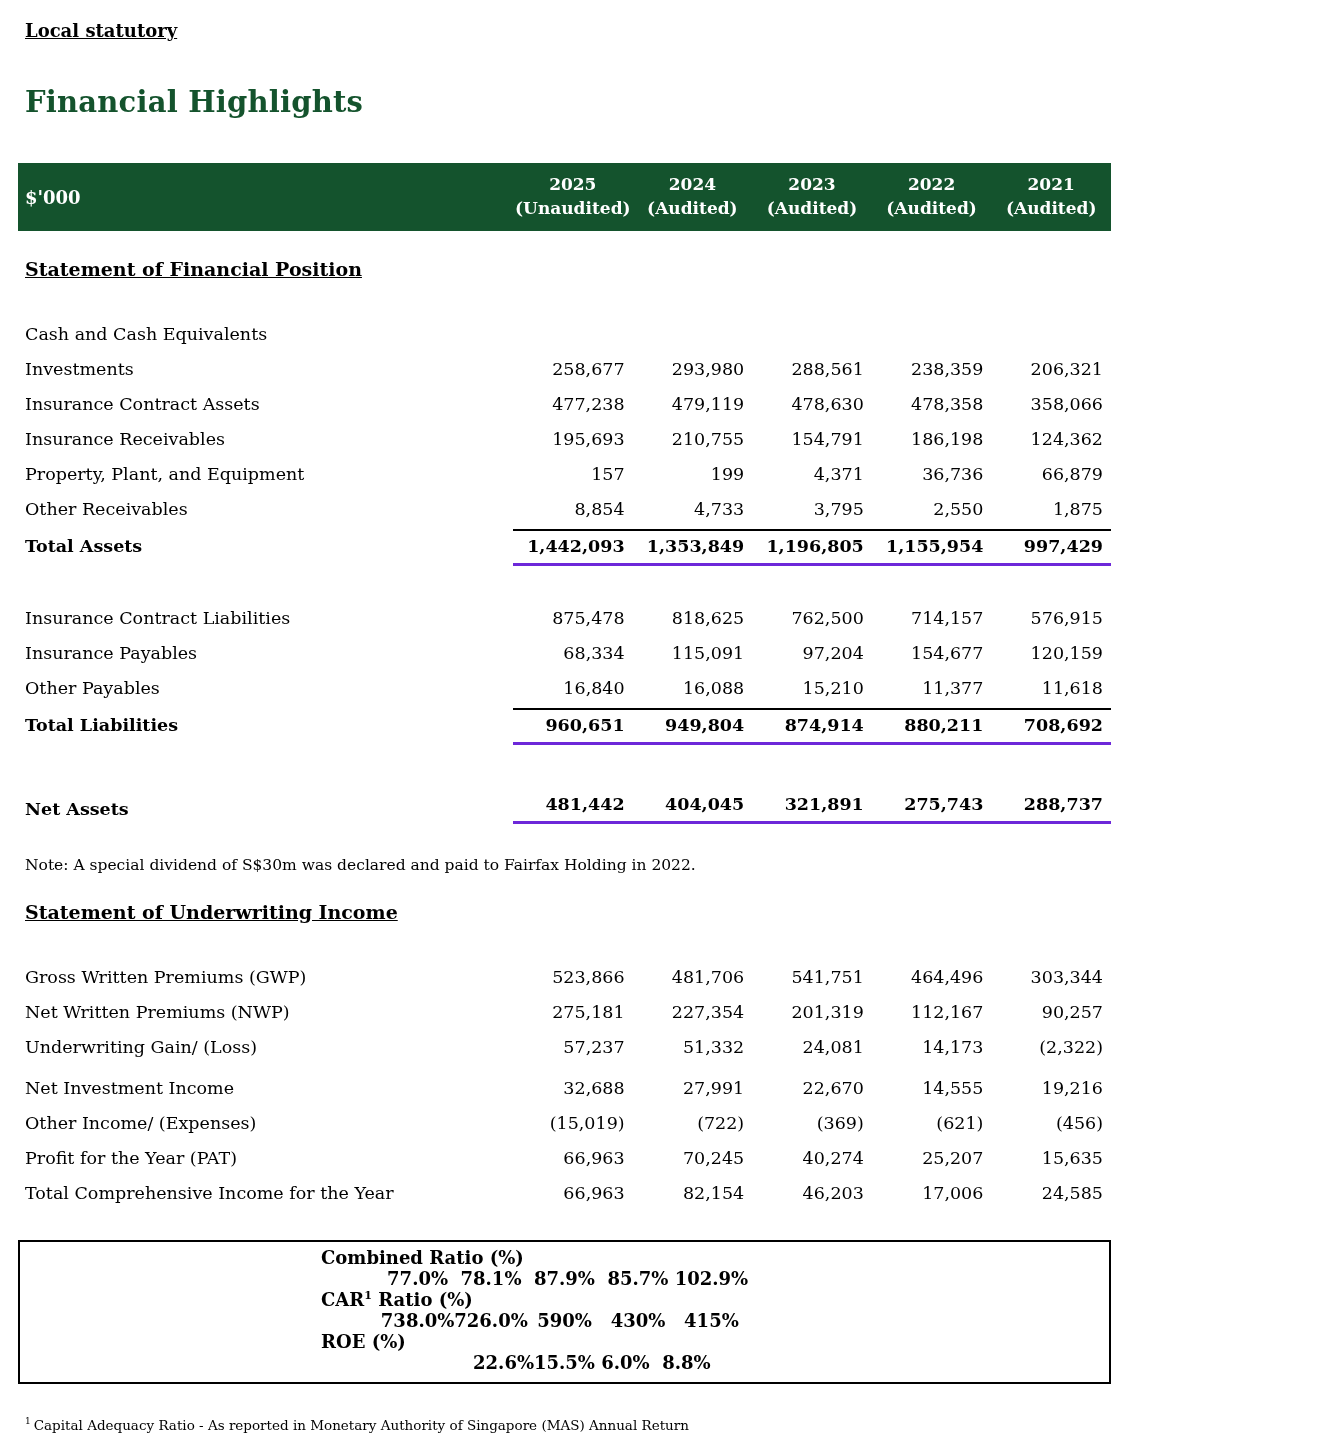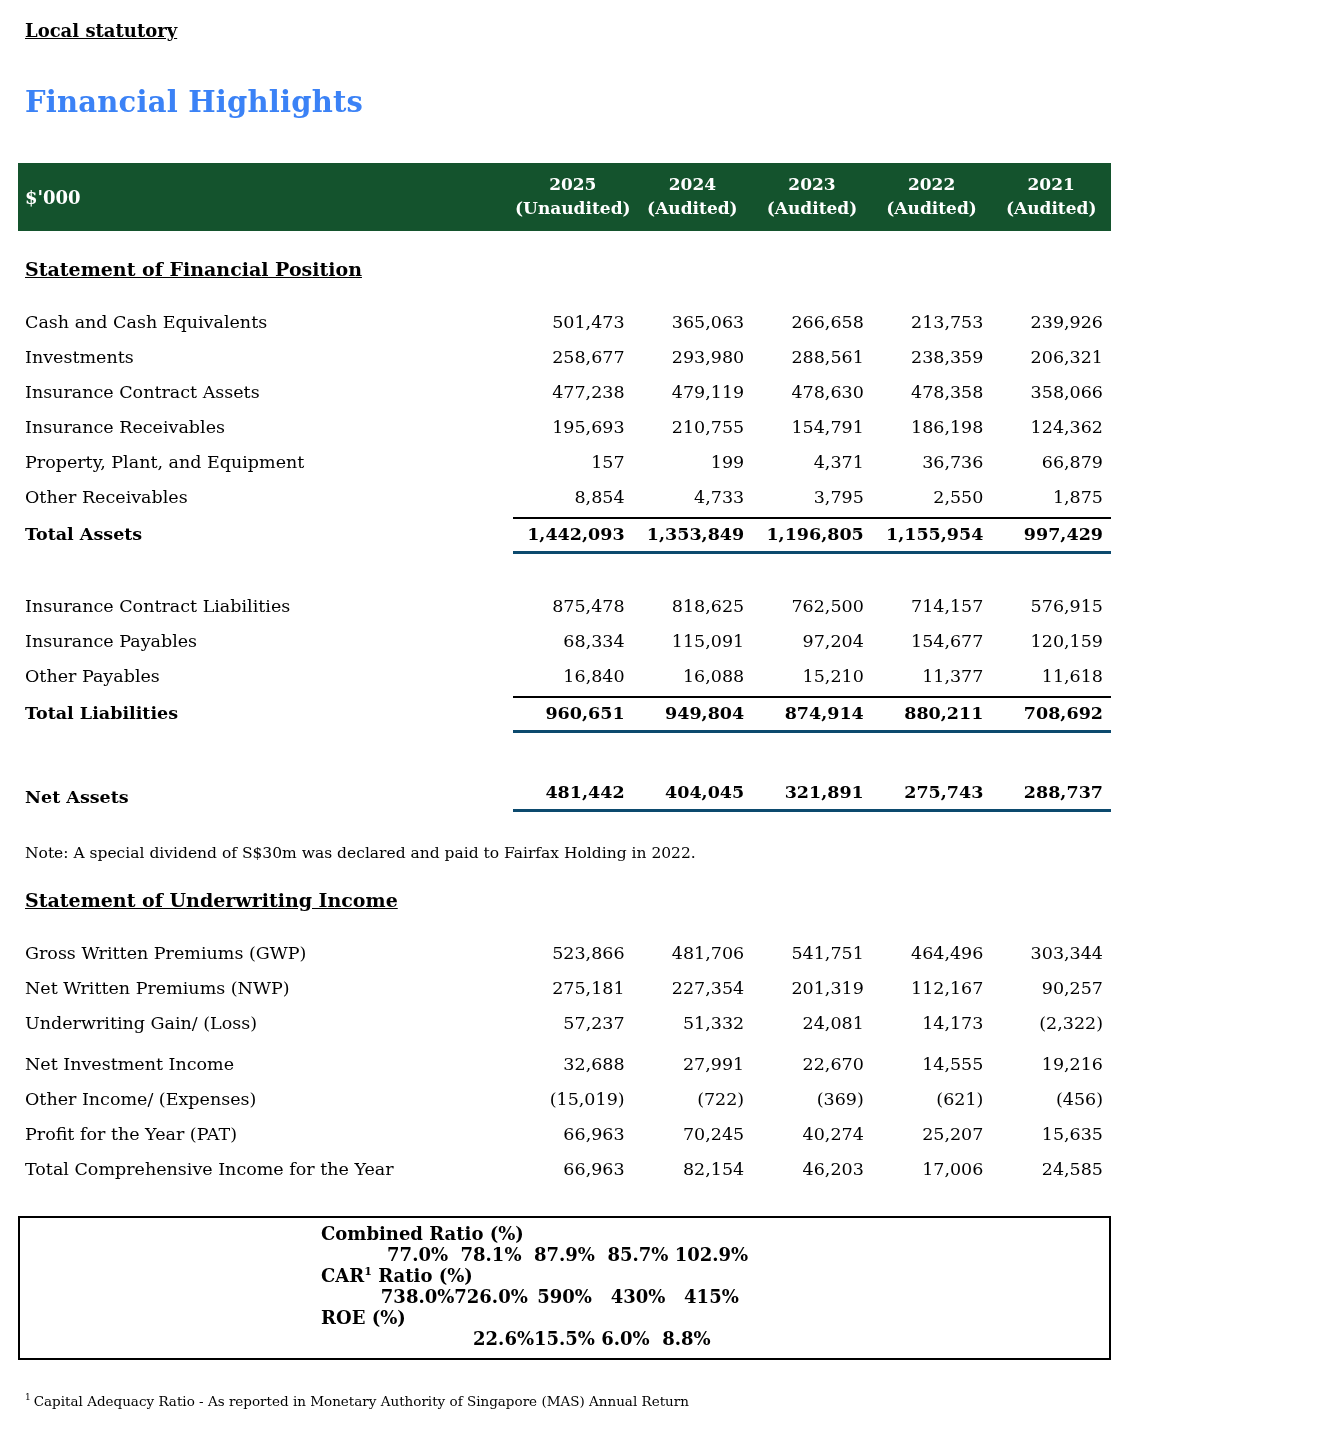--- a/index.html
+++ b/index.html
@@ -1,35 +1,35 @@
 <!DOCTYPE html>
 <html><head>
 <meta charset="utf-8">
 <style>
   * { margin:0; padding:0; box-sizing:border-box; }
   body { background:#ffffff; font-family:"DejaVu Serif","Liberation Serif",serif; color:#000; }
   .page { width:1121px; height:1437px; padding:20px 10px 0 18px; overflow:hidden; background:#fff; }
   .eyebrow { font-size:18px; font-weight:bold; text-decoration:underline; margin-left:7px; }
-  .title { font-size:29px; font-weight:bold; color:#3b82f6; margin:44px 0 0 7px; letter-spacing:.2px; }
+  .title { font-size:29px; font-weight:bold; color:#14532d; margin:44px 0 0 7px; letter-spacing:.2px; }
 
   .bar { display:flex; align-items:center; background:#14532d; color:#fff; height:68px; margin-top:44px; font-weight:bold; }
   .lbl { width:495px; flex:none; }
   .bar .lbl { font-size:18px; padding-left:7px; }
   .nums { flex:1; display:grid; grid-template-columns:repeat(5,1fr); align-items:center; }
   .bar .col { text-align:center; font-size:17px; line-height:1.4; }
 
   .section-heading { font-size:19px; font-weight:bold; text-decoration:underline; margin:27px 0 0 7px; }
 
-  .rows { margin-top:24px; }
+  .rows { margin-top:36px; }
   .row { display:flex; align-items:center; min-height:35px; }
   .row .lbl { font-size:17.5px; padding-left:7px; }
   .num { text-align:right; padding-right:8px; font-size:17.5px; font-variant-numeric:oldstyle-nums; }
   .bold, .bold .lbl, .bold .num { font-weight:bold; }
   .rt .nums { border-top:2.5px solid #000; padding-top:5px; margin-top:3px; }
-  .rb .nums { border-bottom:3px solid #0c4a6e; padding-bottom:7px; }
+  .rb .nums { border-bottom:3px solid #6d28d9; padding-bottom:7px; }
   .spacer { height:34px; }
   .spacer-lg { height:46px; }
   .gap6 { margin-top:6px; }
 
   .note { font-size:15.5px; margin:30px 0 0 7px; }
 
   .ratios { border:2.5px solid #000; margin-top:30px; padding:5px 0 9px 0; }
   .ratios .row { min-height:36px;flex-direction:column; }
   .ratios .lbl { font-weight:bold; font-size:18px; padding-left:5px; width:497px; }
   .ratios .num { font-weight:bold; font-size:18px; text-align:center; padding-right:0; }
@@ -70,27 +70,20 @@
           <div>(Audited)</div>
         </div>
     </div>
   </div>
 
   <h2 class="section-heading">Statement of Financial Position</h2>
 
   <div class="rows">
     <div class="row">
       <div class="lbl">Cash and Cash Equivalents</div>
-      <div class="nums">
-          <div class="num">501,473</div>
-          <div class="num">365,063</div>
-          <div class="num">266,658</div>
-          <div class="num">213,753</div>
-          <div class="num">239,926</div>
-        </div>
     </div>
     <div class="row">
       <div class="lbl">Investments</div>
       <div class="nums">
           <div class="num">258,677</div>
           <div class="num">293,980</div>
           <div class="num">288,561</div>
           <div class="num">238,359</div>
           <div class="num">206,321</div>
         </div>

